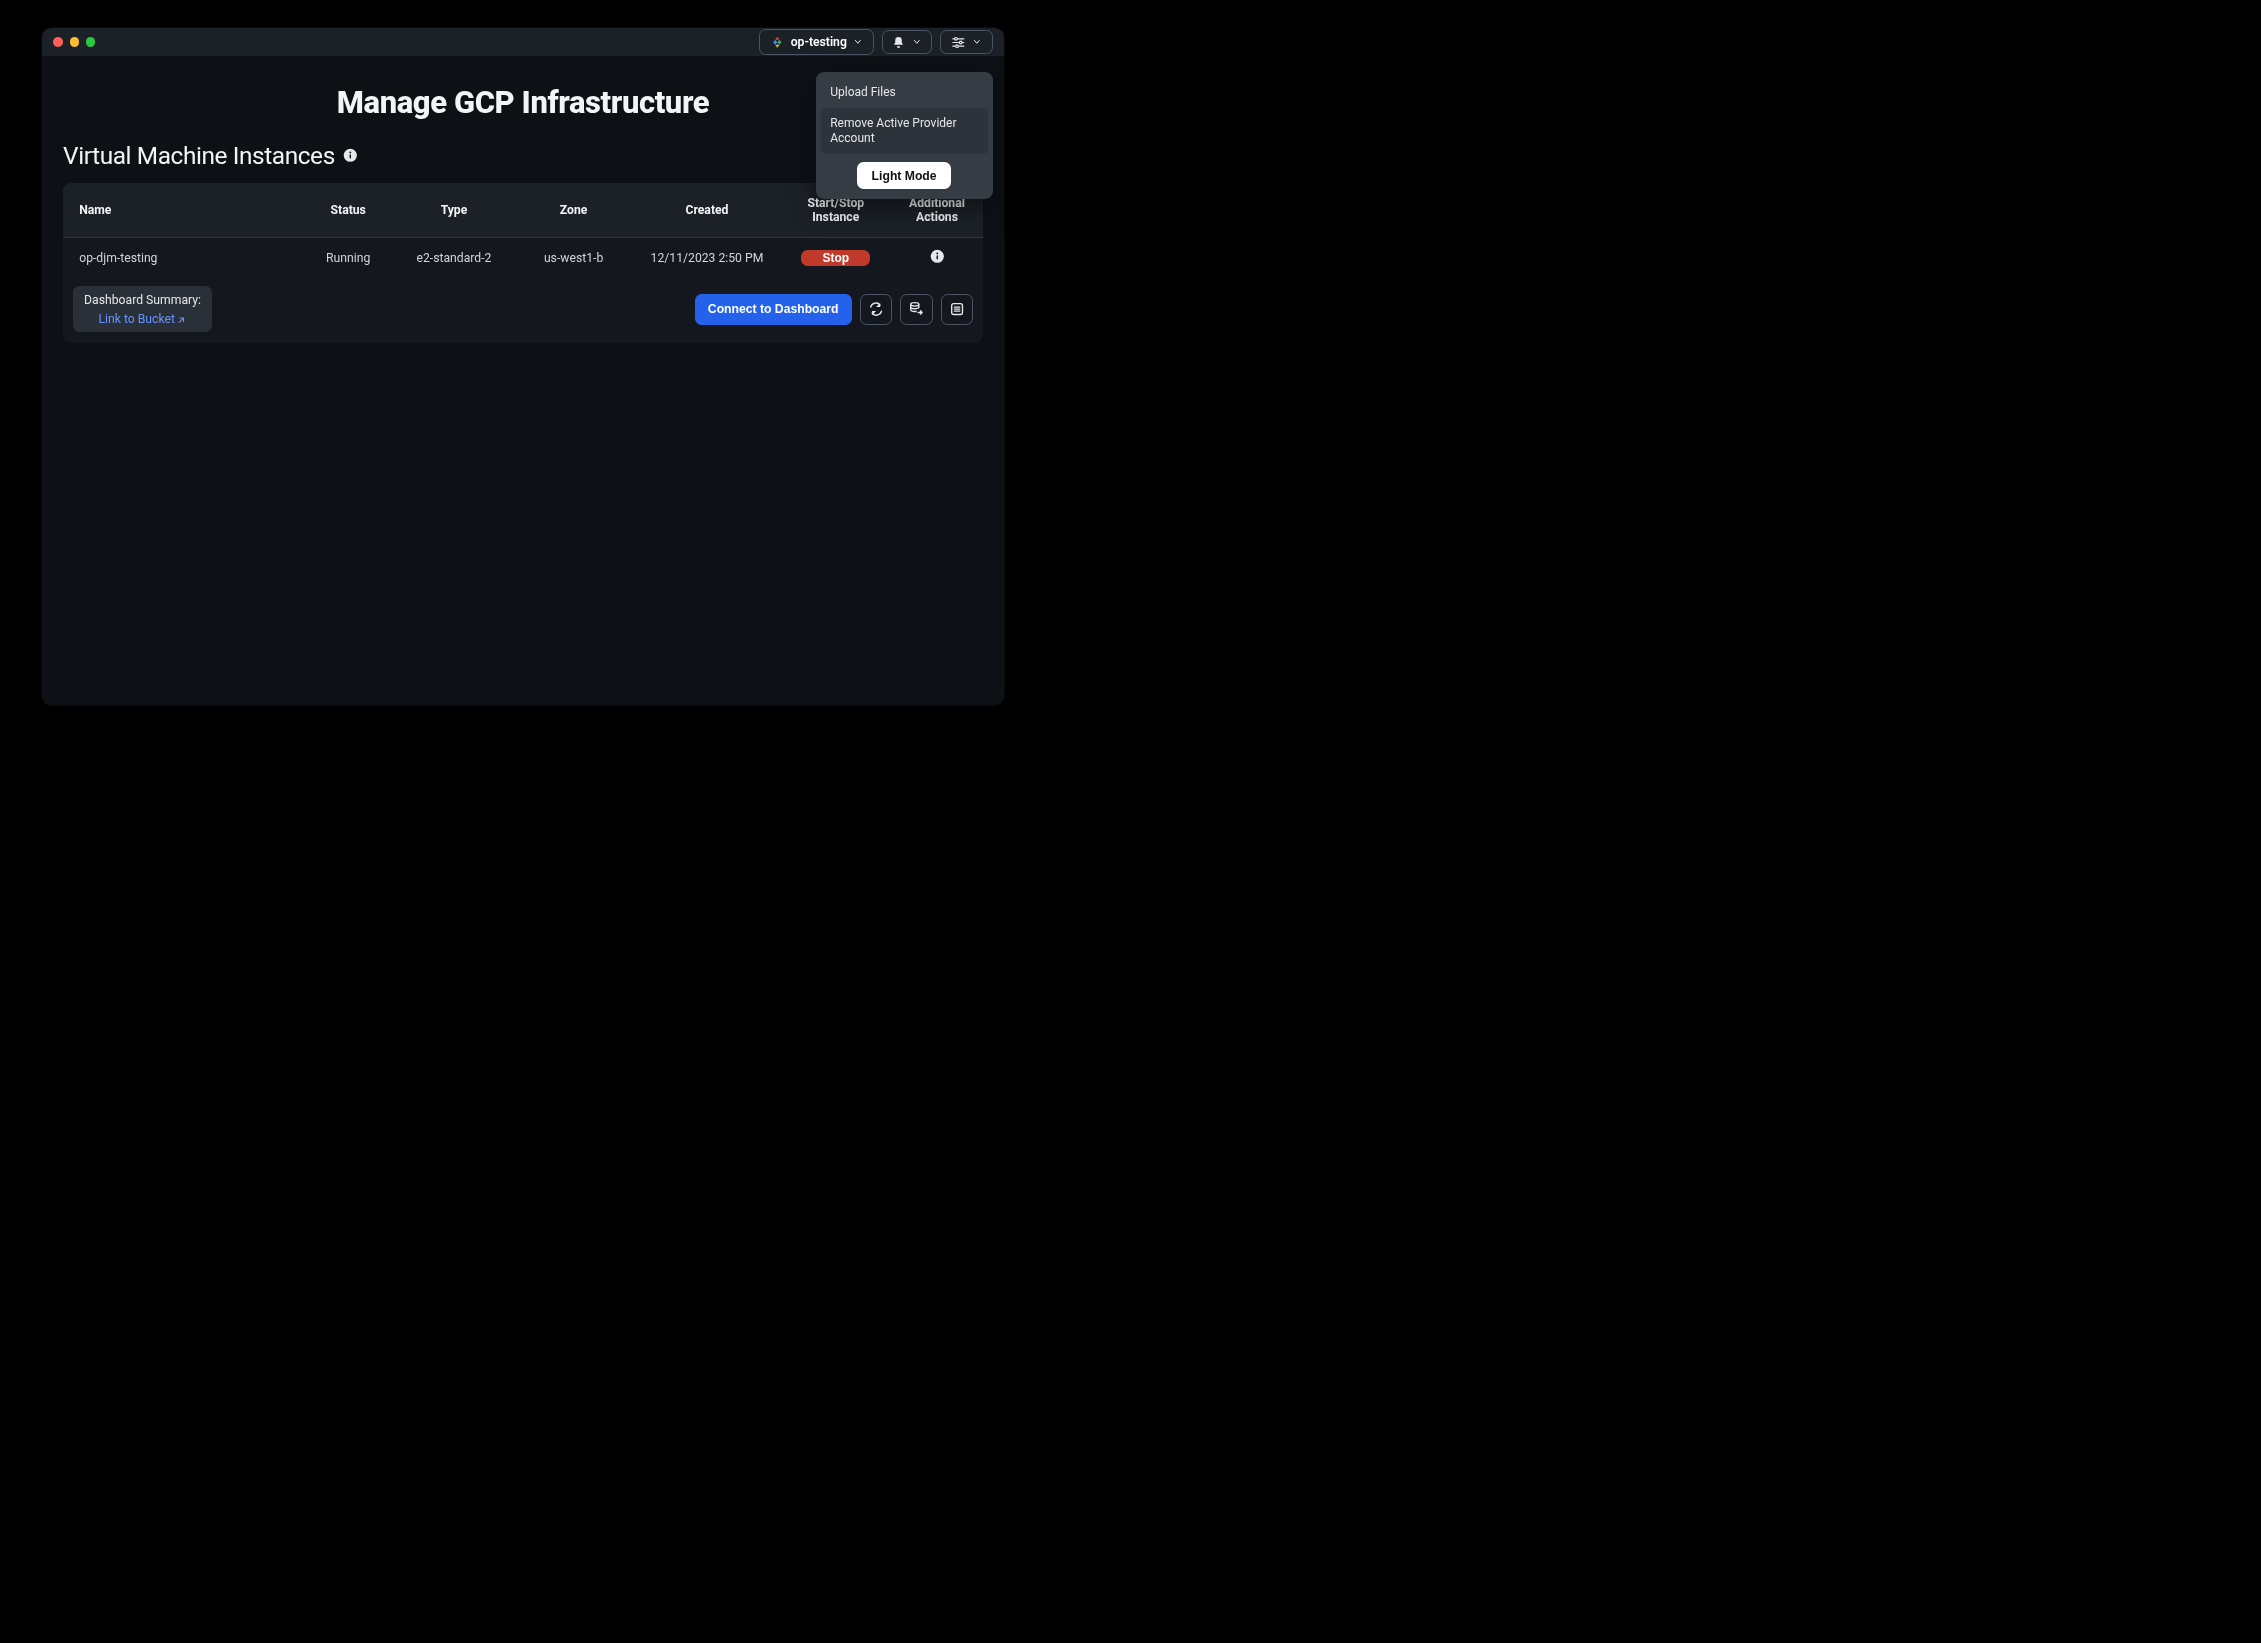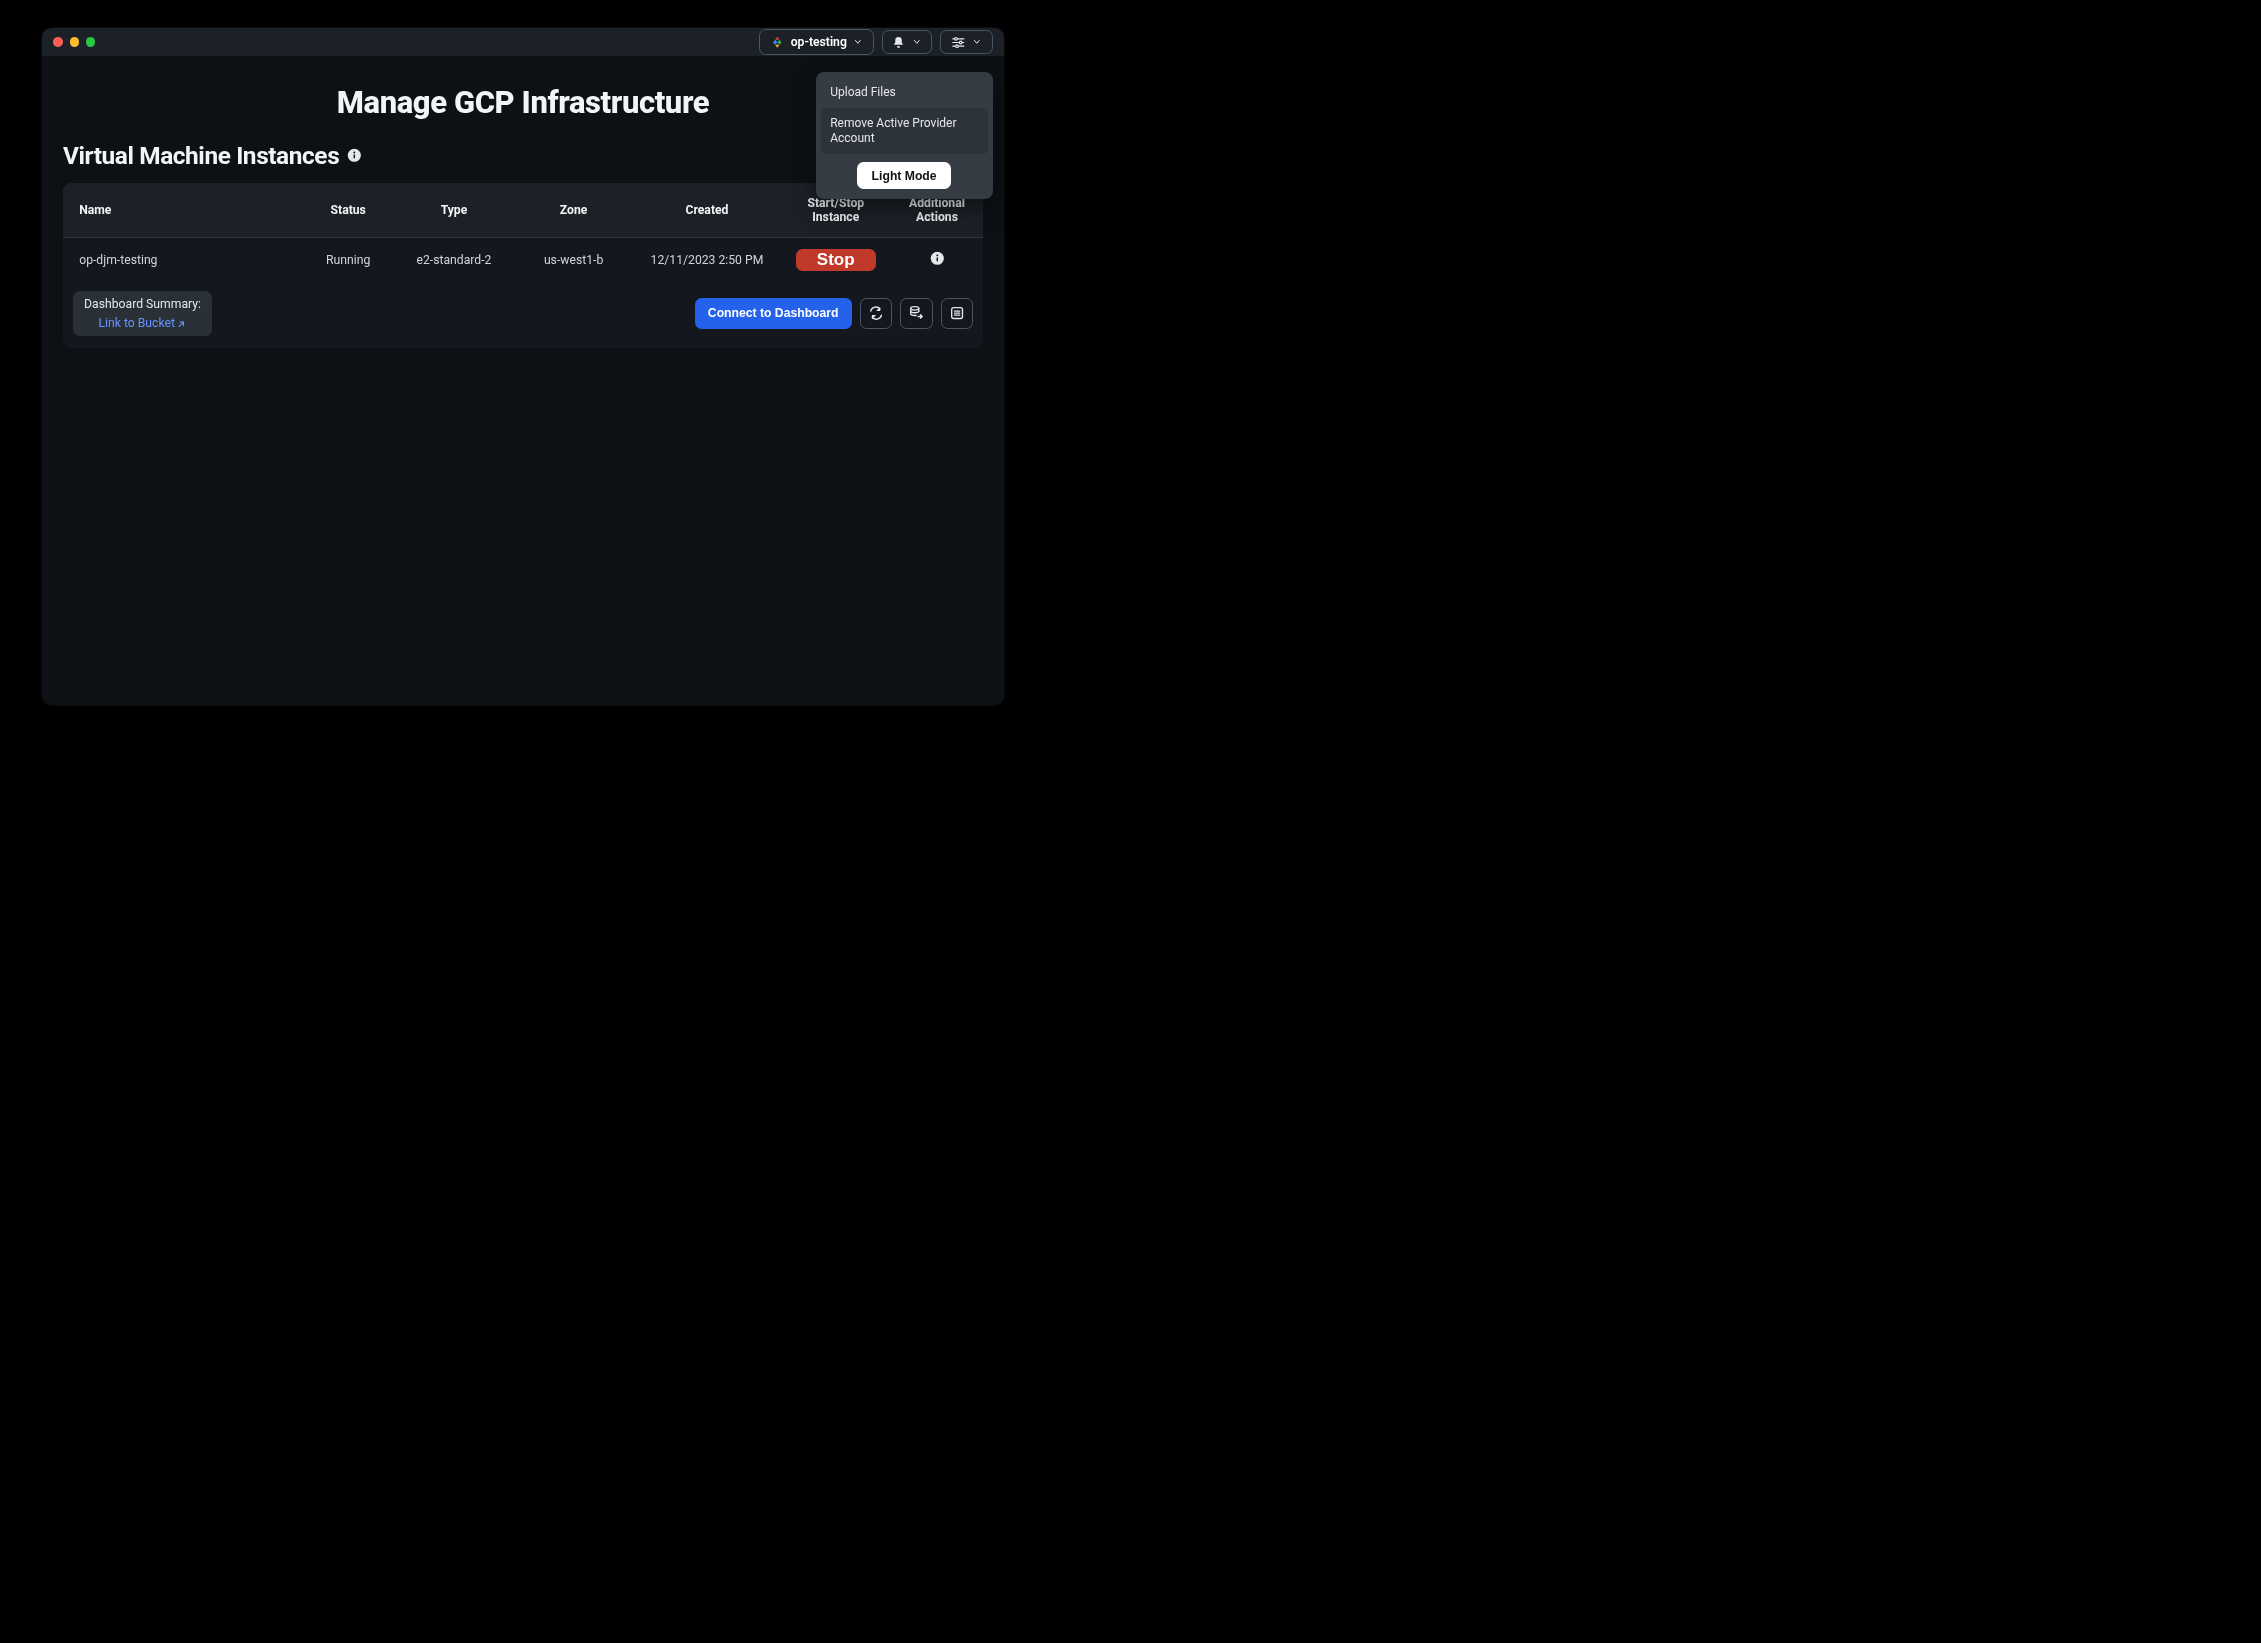--- a/index.html
+++ b/index.html
@@ -83,21 +83,21 @@
     display: flex;
     align-items: center;
     justify-content: space-between;
     margin-bottom: 11.4px;
   }
   .subhead {
     display: flex;
     align-items: center;
     gap: 8.1px;
     font-size: 24.4px;
-    font-weight: 700;
+    font-weight: 400;
     color: #f3f4f6;
     letter-spacing: -0.4px;
   }
   .info-circle {
     width: 14.6px; height: 14.6px;
     display:inline-flex;align-items:center;justify-content:center;
   }
   .btn {
     display: inline-flex;
     align-items: center;
@@ -316,21 +316,21 @@
           </tr>
         </thead>
         <tbody>
           <tr>
             <td>op-djm-testing</td>
             <td>Running</td>
             <td>e2-standard-2</td>
             <td>us-west1-b</td>
             <td>12/11/2023 2:50 PM</td>
             <td>
-              <button class="btn btn-red" style="padding:1px 21px;font-size:17px">Stop</button>
+              <button class="btn btn-red" style="padding:1px 21px;font-size:12px">Stop</button>
             </td>
             <td>
               <span class="info-dot">
                 <svg width="14.6" height="14.6" viewBox="0 0 20 20">
                     <circle cx="10" cy="10" r="9" fill="#e5e7eb"></circle>
                     <rect x="9" y="8.5" width="2" height="6" rx="1" fill="#14181e"></rect>
                     <circle cx="10" cy="6" r="1.3" fill="#14181e"></circle>
                   </svg>
               </span>
             </td>

